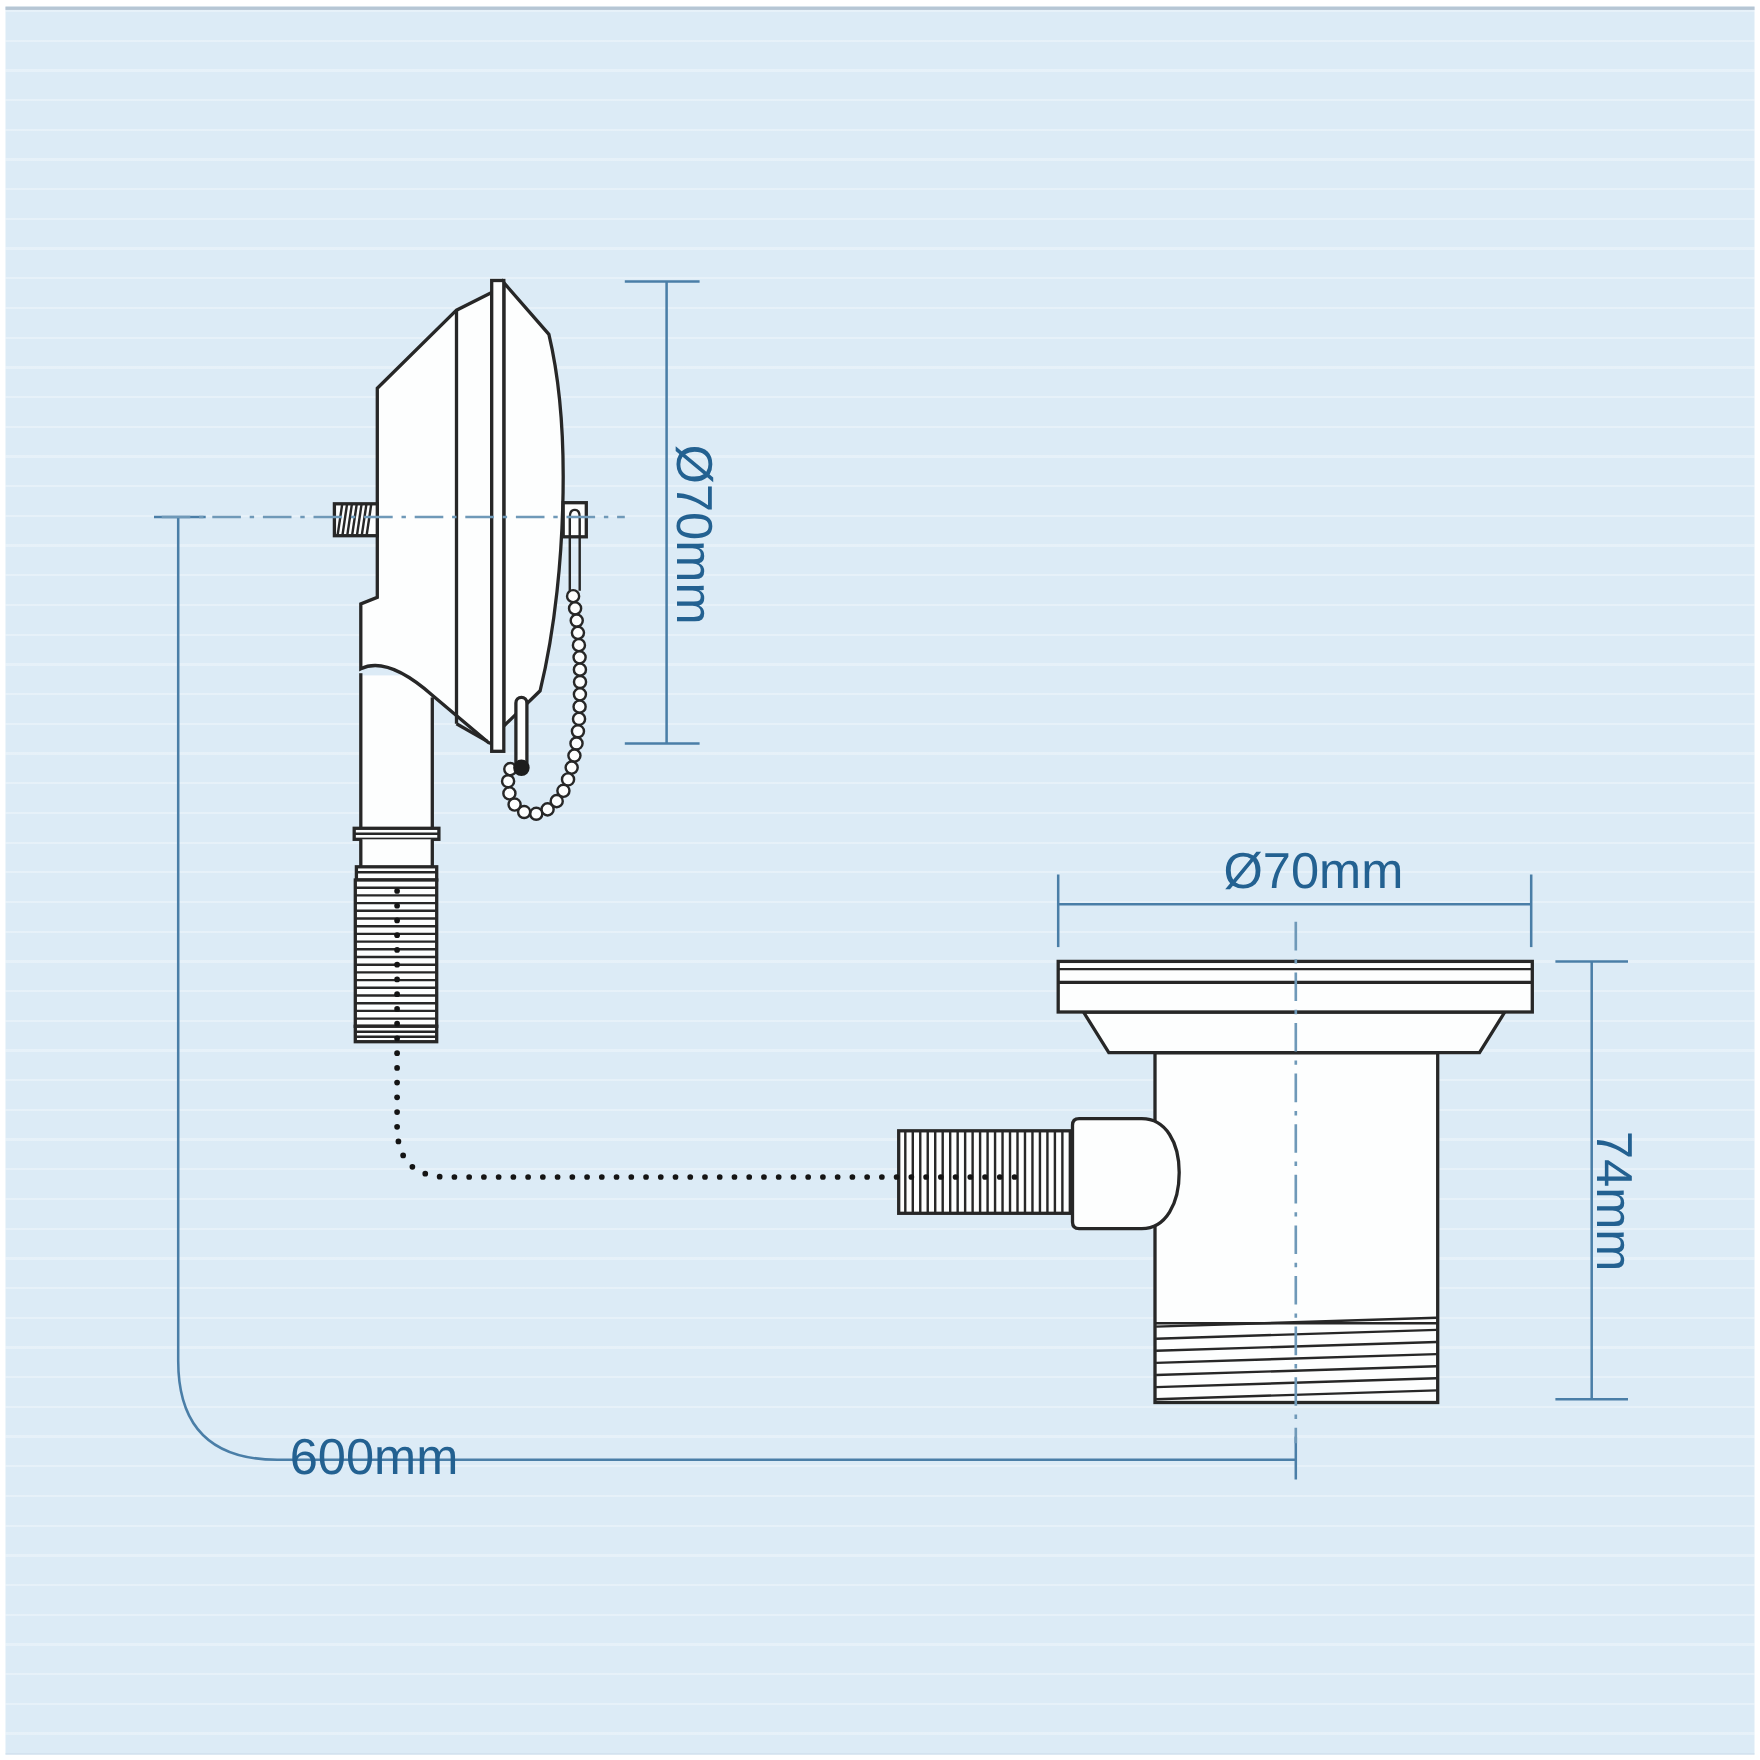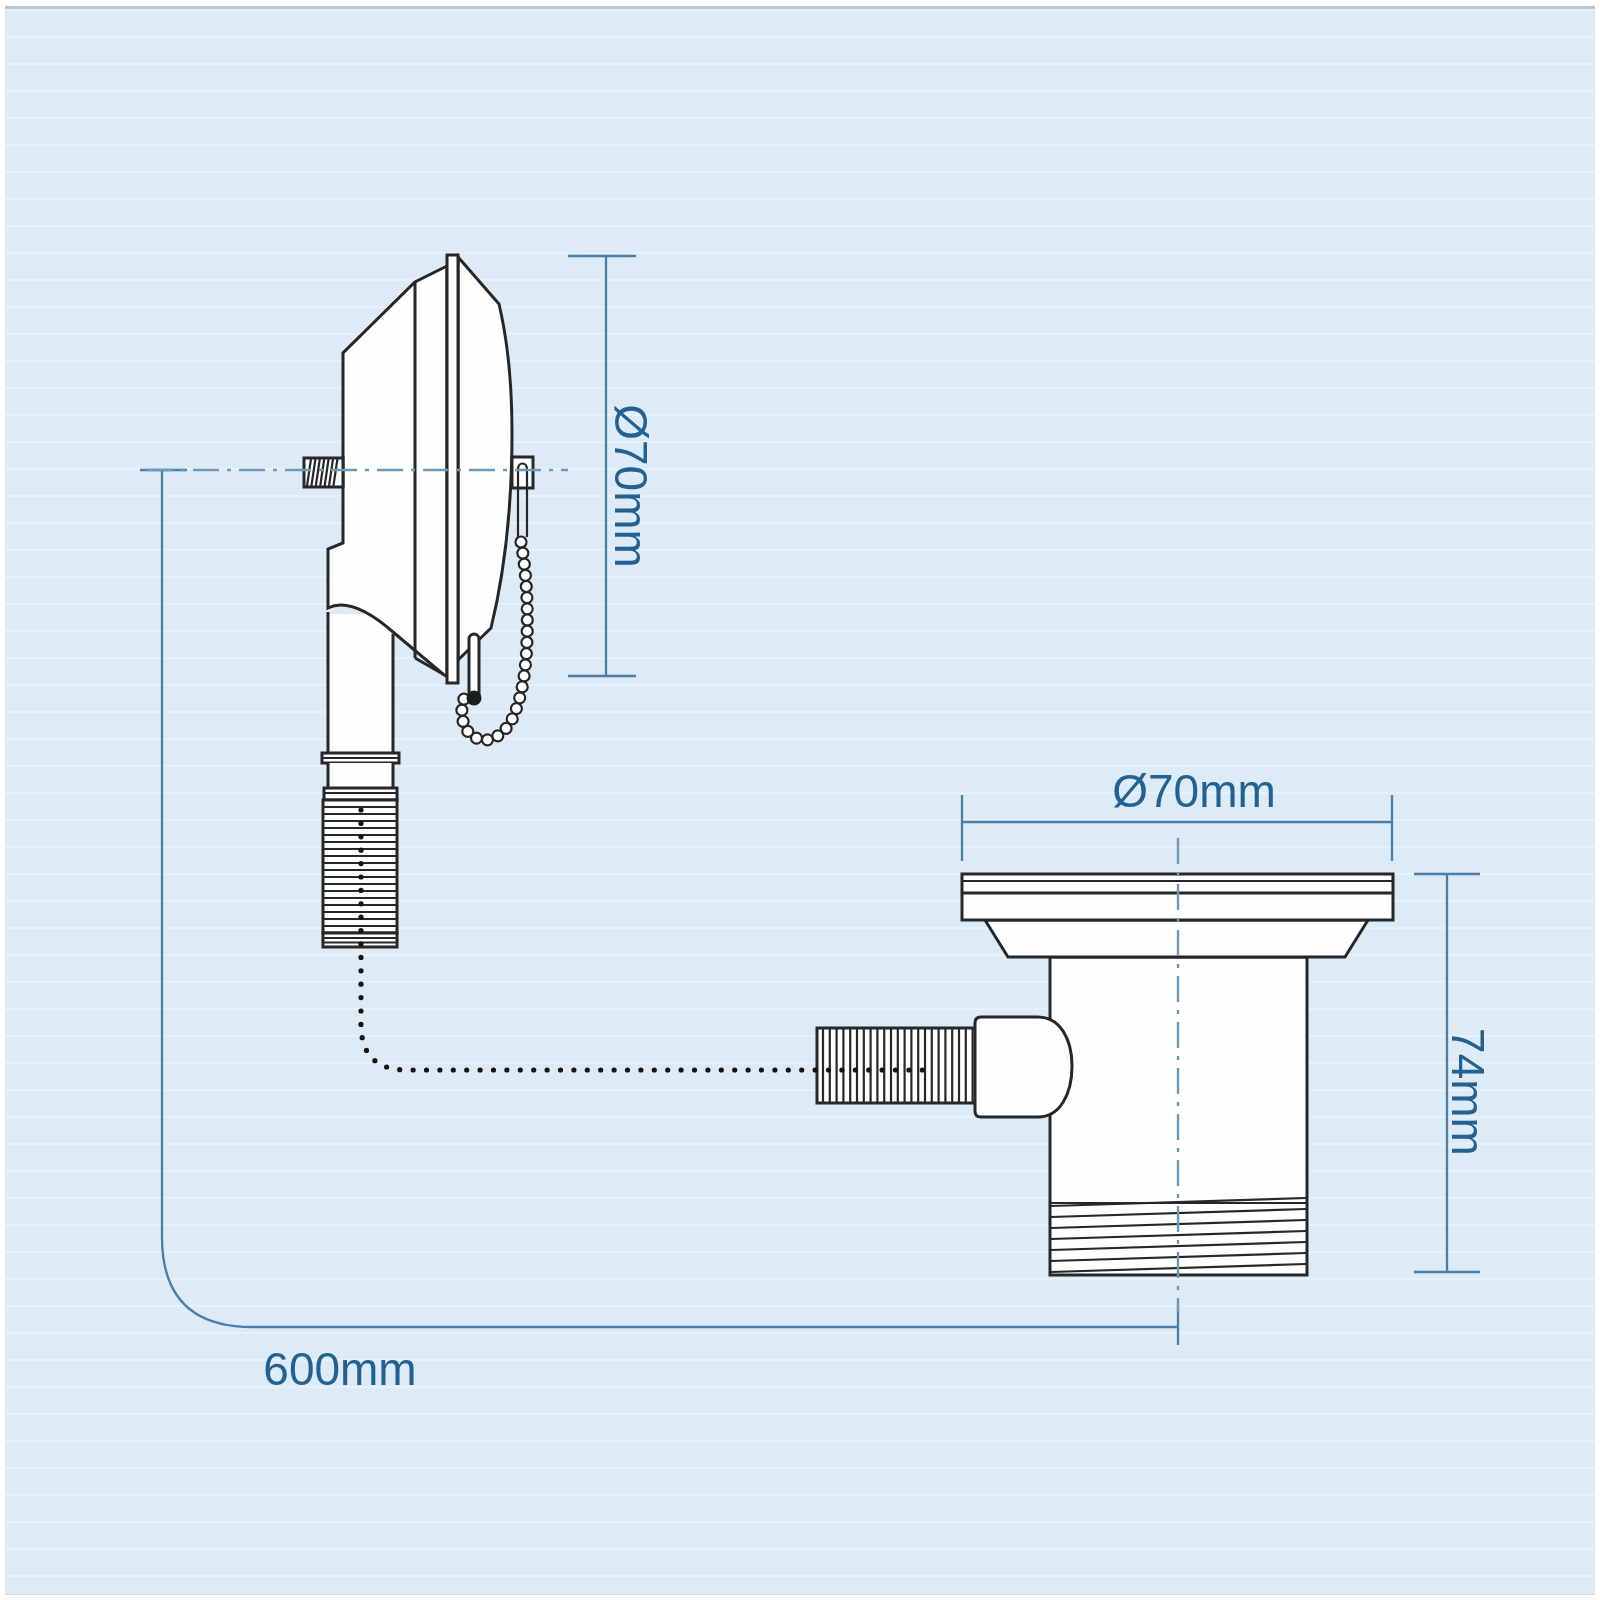--- a/index.html
+++ b/index.html
@@ -285,13 +285,13 @@
       <circle cx="922.3" cy="1070.0" r="2.6" class="dot"></circle>
     </g>
 </svg>
 
 <div class="label rot" style="left:631px;top:486px;">Ø70mm</div>
 
 <div class="label" style="left:1194px;top:791px;">Ø70mm</div>
 
 <div class="label rot" style="left:1468px;top:1092px;">74mm</div>
 
-<div class="label" style="left:340px;top:1369px;">600mm</div>
+<div class="label" style="left:340px;top:1324px;">600mm</div>
 
 </body></html>

